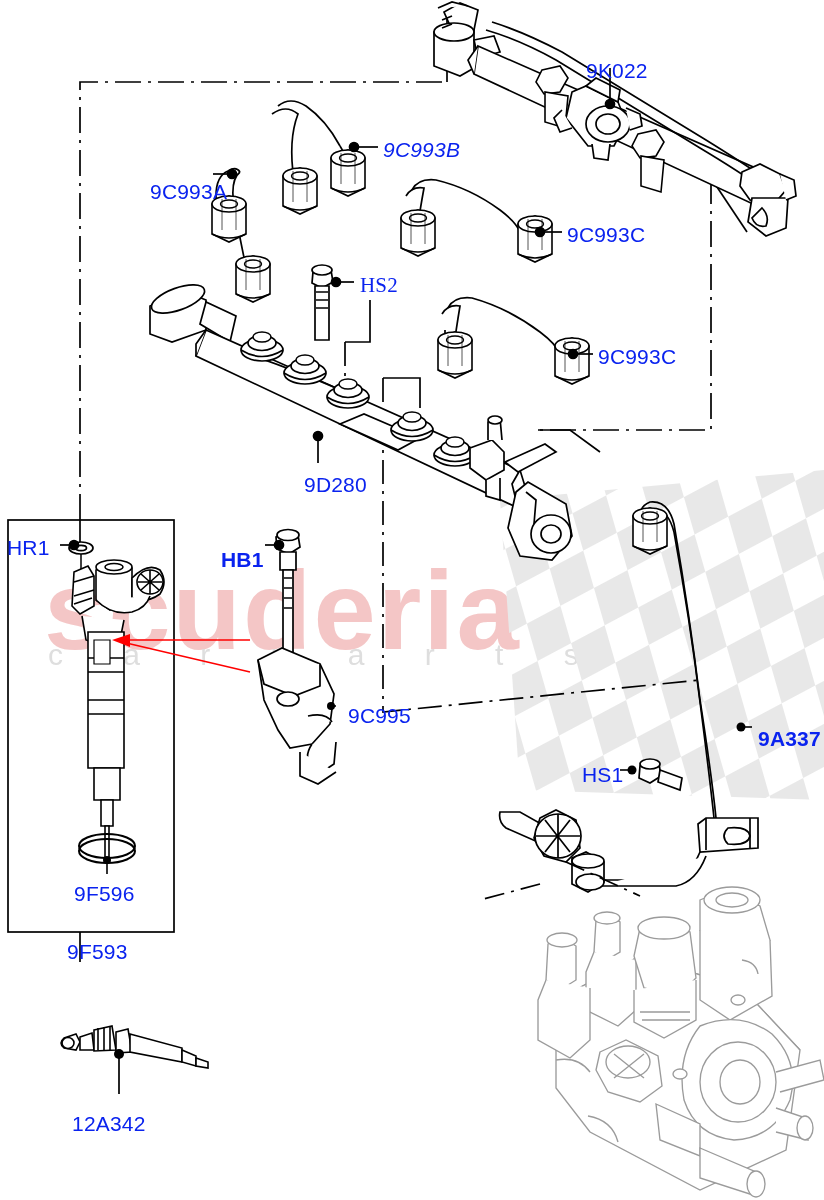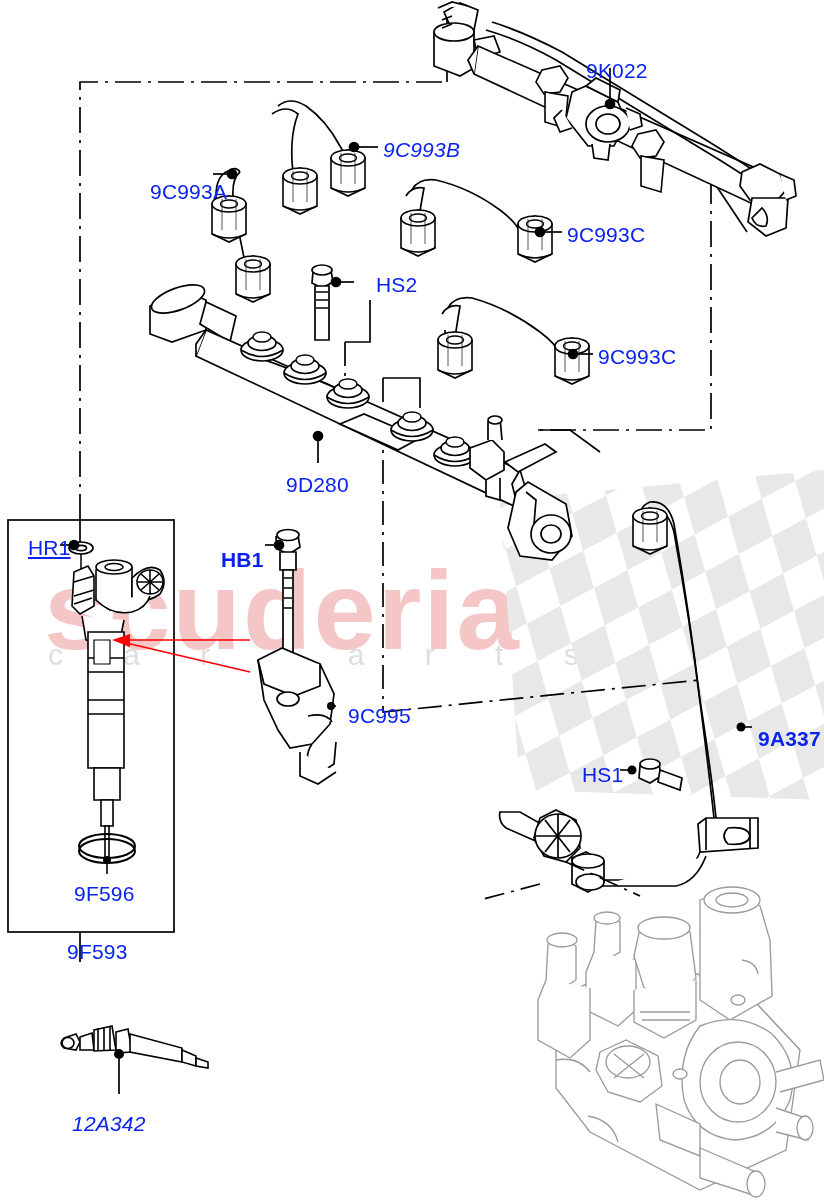--- a/index.html
+++ b/index.html
@@ -357,25 +357,25 @@
 
       <line x1="265" y1="545" x2="279" y2="545"></line>
       <circle cx="279" cy="545" r="4.5"></circle>
     </g>
   </svg>
 
   <div class="lbl" style="left:586px;top:59px;text-align:center;">9K022</div>
   <div class="lbl" style="left:383px;top:138px;font-style:italic;">9C993B</div>
   <div class="lbl" style="left:134px;top:180px;margin-left:16px;">9C993A</div>
   <div class="lbl" style="left:567px;top:223px;">9C993C</div>
-  <div class="lbl" style="left:376px;top:273px;">HS2</div>
+  <div class="lbl" style="left:360px;top:273px;font-family:Liberation Serif, serif;">HS2</div>
   <div class="lbl" style="left:598px;top:345px;">9C993C</div>
-  <div class="lbl" style="left:286px;top:473px;">9D280</div>
-  <div class="lbl" style="left:28px;top:536px;text-decoration:underline;">HR1</div>
+  <div class="lbl" style="left:304px;top:473px;">9D280</div>
+  <div class="lbl" style="left:7px;top:536px;">HR1</div>
   <div class="lbl" style="left:221px;top:548px;font-weight:bold;">HB1</div>
   <div class="lbl" style="left:348px;top:704px;">9C995</div>
   <div class="lbl" style="left:758px;top:727px;font-weight:bold;">9A337</div>
   <div class="lbl" style="left:582px;top:763px;">HS1</div>
   <div class="lbl" style="left:74px;top:882px;">9F596</div>
   <div class="lbl" style="left:67px;top:940px;">9F593</div>
-  <div class="lbl" style="left:72px;top:1112px;font-style:italic;">12A342</div>
+  <div class="lbl" style="left:72px;top:1112px;">12A342</div>
 
 </div>
 
 </body></html>

